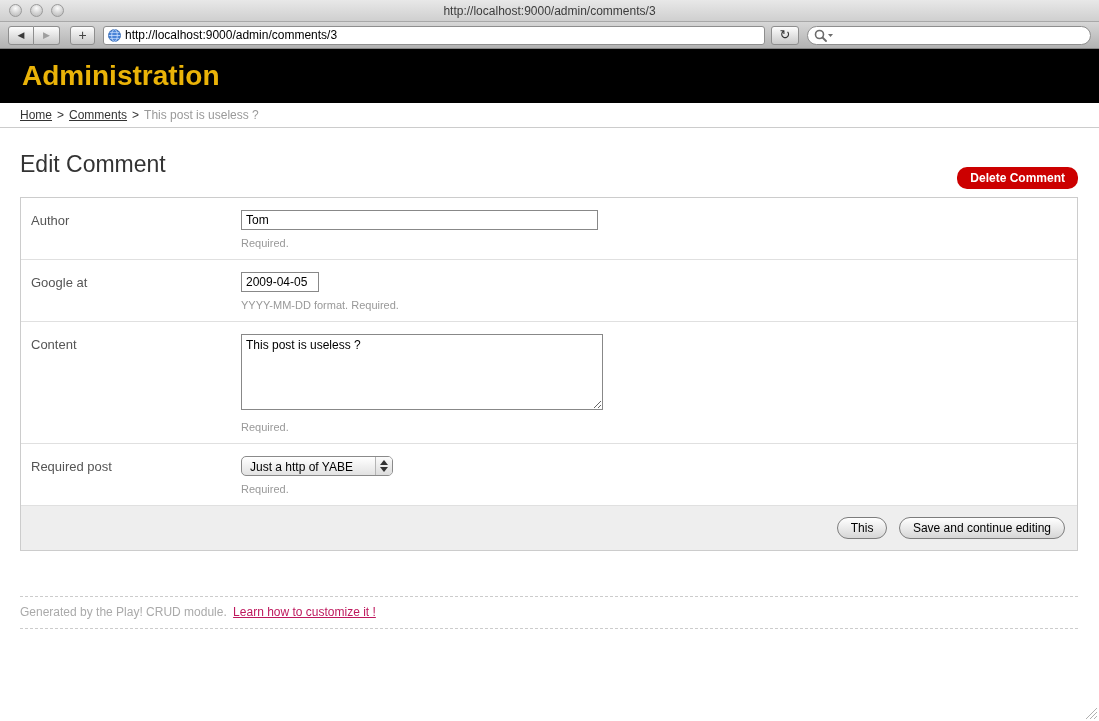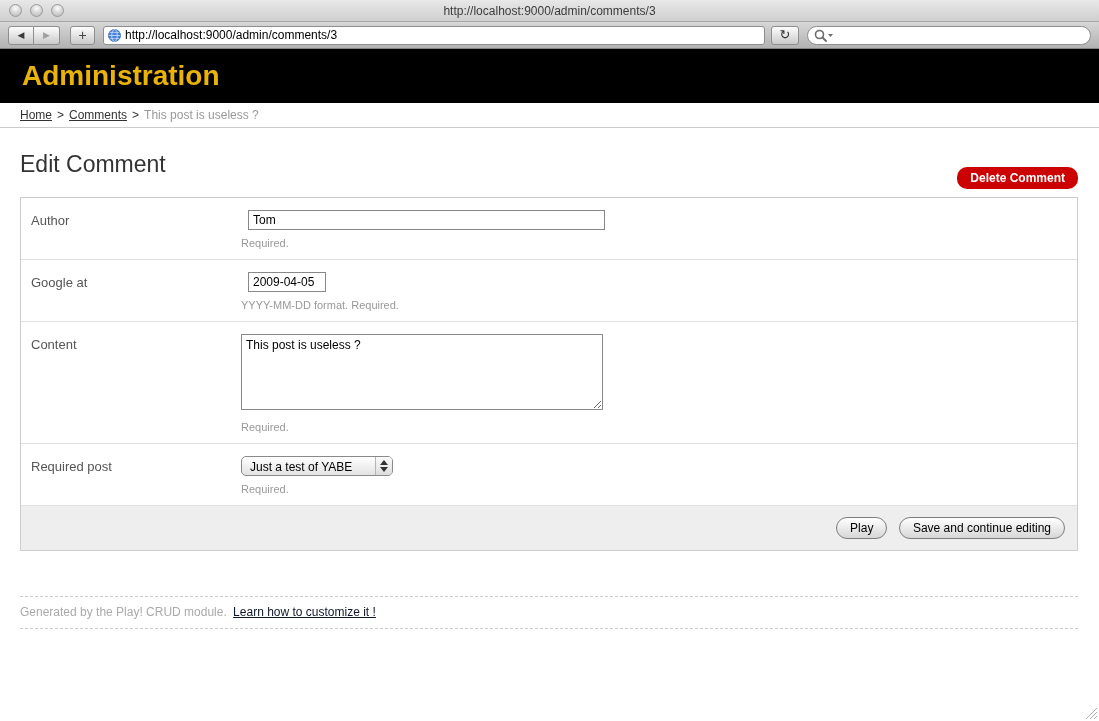--- a/index.html
+++ b/index.html
@@ -85,21 +85,21 @@
     border-radius:10px; padding:4px 13px;
     font-family:"Liberation Sans","DejaVu Sans",sans-serif;
   }
 
   .panel { margin-top:14px; border:1px solid #ccc; }
   .frow { display:flex; padding:12px 10px 10px 10px; border-bottom:1px solid #e0e0e0; }
   .flabel { width:210px; flex:none; font-size:13px; font-weight:normal; color:#555; padding-top:3px; }
   .fwrap { flex:1; }
   .tinput {
     border:1px solid #888; font-size:12px; padding:2px 4px; height:20px;
-    font-family:"Liberation Sans","DejaVu Sans",sans-serif; color:#000; background:#fff;margin-left:7px;
+    font-family:"Liberation Sans","DejaVu Sans",sans-serif; color:#000; background:#fff;
   }
   .tinput.author { width:357px; }
   .tinput.posted { width:78px; }
   .tarea {
     border:1px solid #888; font-size:12px; padding:3px 4px; width:362px; height:76px;
     font-family:"Liberation Sans","DejaVu Sans",sans-serif; color:#000; resize:both; background:#fff;
   }
   .help { font-size:11px; color:#999; margin-top:7px; }
 
   .selectbox {
@@ -123,21 +123,21 @@
     border:1px solid #7d7d7d; border-radius:11px;
     background:linear-gradient(#ffffff,#d6d6d6);
     font-size:12px; color:#000; padding:3px 13px; margin-left:7px; cursor:pointer;
     font-family:"Liberation Sans","DejaVu Sans",sans-serif;
   }
 
   .footer {
     margin-top:45px; border-top:1px dashed #ccc; border-bottom:1px dashed #ccc;
     padding:8px 0 9px 0; font-size:12px; color:#aaa;
   }
-  .footer a { color:#0f172a; text-decoration:underline; cursor:pointer; margin-left:3px; }
+  .footer a { color:#be185d; text-decoration:underline; cursor:pointer; margin-left:3px; }
 
   .grip { position:absolute; right:2px; bottom:2px; width:14px; height:14px; }
 </style>
 </head>
 <body>
 
 <div class="titlebar">
   <div class="traffic">
     <span class="light"></span>
     <span class="light"></span>
@@ -213,32 +213,32 @@
       <div class="fwrap">
         <textarea class="tarea" style="">This post is useless ?</textarea>
         <div class="help">Required.</div>
       </div>
     </div>
 
     <div class="frow" style="border-bottom:none;">
       <label class="flabel">Required post</label>
       <div class="fwrap">
         <div class="selectbox">
-          <span class="selval">Just a test of YABE</span>
+          <span class="selval">Just a http of YABE</span>
           <span class="stepper">
             <span class="tri-up"></span>
               <span class="tri-down"></span>
           </span>
         </div>
         <div class="help">Required.</div>
       </div>
     </div>
 
     <div class="actions">
-      <button class="aquabtn">Play</button>
+      <button class="aquabtn">This</button>
       <button class="aquabtn">Save and continue editing</button>
     </div>
   </div>
 
   <div class="footer">
     <span>Generated by the Play! CRUD module.</span>
     <a>Learn how to customize it !</a>
   </div>
 </div>
 

